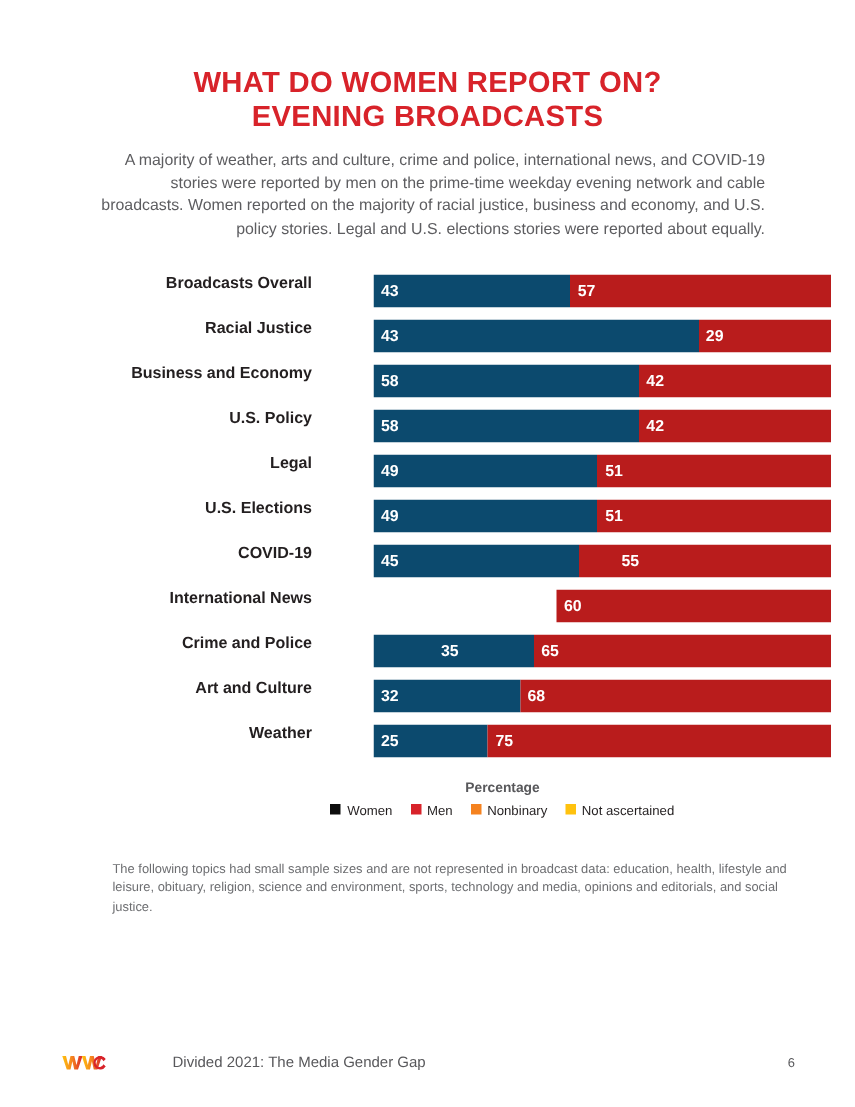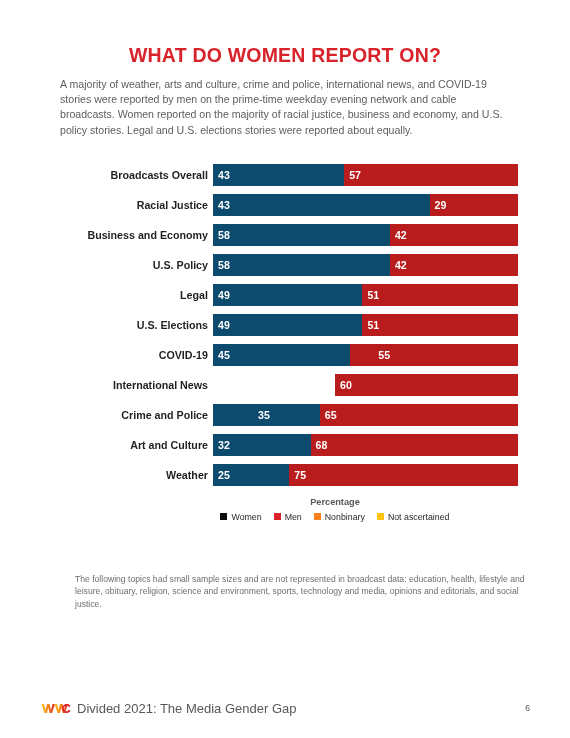--- a/index.html
+++ b/index.html
@@ -34,35 +34,35 @@
     font-size: 19.5px;
     font-weight: bold;
     letter-spacing: 0.2px;
     line-height: 23px;
   }
 
   
   .subtitle {
     margin: 10px auto 0 auto;
     width: 450px;
-    text-align: left;
+    text-align: right;
     color: #5d5d60;
     font-size: 10.6px;
     line-height: 15.2px;
   }
 
   
   .chart {
     margin-top: 22px;
     padding-left: 0;
   }
   .bar-row {
     display: flex;
-    align-items: center;
     height: 30px;
+    gap: 36px;
   }
   .bar-label {
     width: 213px;
     text-align: right;
     padding-right: 5px;
     box-sizing: border-box;
     font-size: 10.7px;
     font-weight: bold;
     color: #231f20;
     white-space: nowrap;
@@ -143,35 +143,37 @@
   }
   .footer-left {
     display: flex;
     align-items: center;
     gap: 6px;
   }
   .logo {
     display: block;
   }
   .footer-text {
-    font-size: 13px;
+    font-size: 10px;
     color: #58585b;
+    margin-left: 38px;
   }
   .page-num {
     font-size: 8.6px;
     color: #58585b;
   }
 </style>
 </head>
 <body>
 
 <div class="page">
 
   <div class="title-block">
     <div class="title-line">WHAT DO WOMEN REPORT ON?</div>
+    <div class="title-line">EVENING BROADCASTS</div>
   </div>
 
   <div class="subtitle">A majority of weather, arts and culture, crime and police, international news, and COVID-19 stories were reported by men on the prime-time weekday evening network and cable broadcasts. Women reported on the majority of racial justice, business and economy, and U.S. policy stories. Legal and U.S. elections stories were reported about equally.</div>
 
   <div class="chart" id="chart">
       <div class="bar-row">
         <div class="bar-label">Broadcasts Overall</div>
         <div class="bar-track">
           <div class="seg seg-women" style="width: 43%;">43</div>
           <div class="seg seg-men" style="width: 57%;">57</div>

